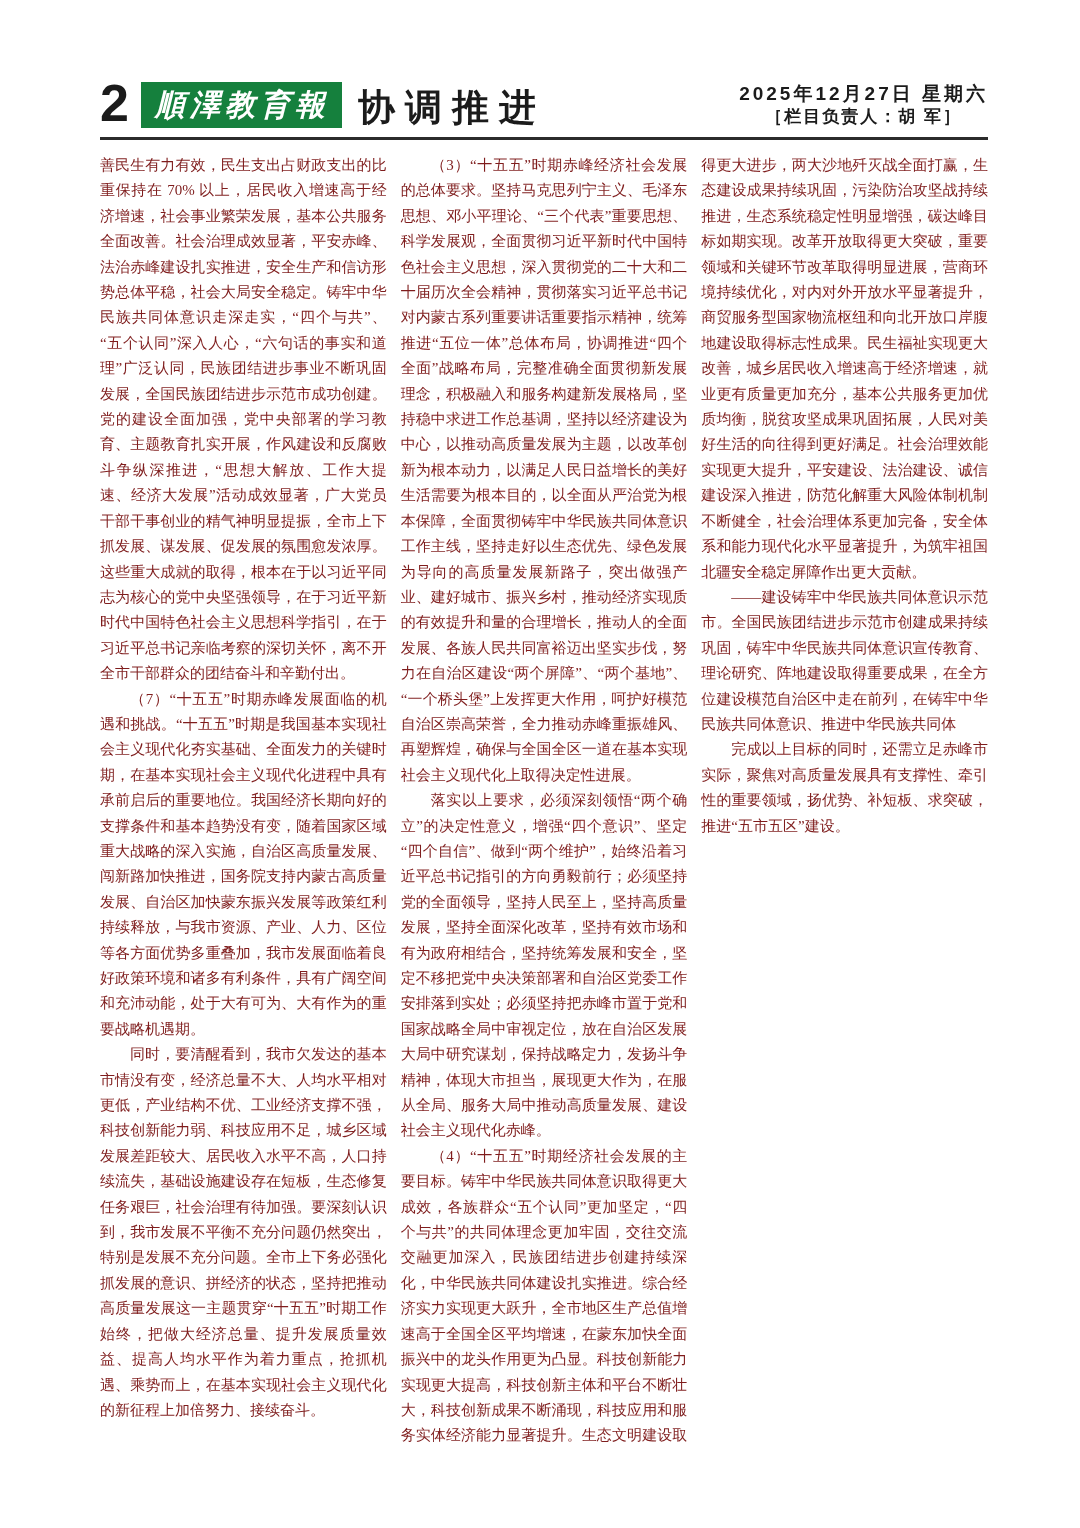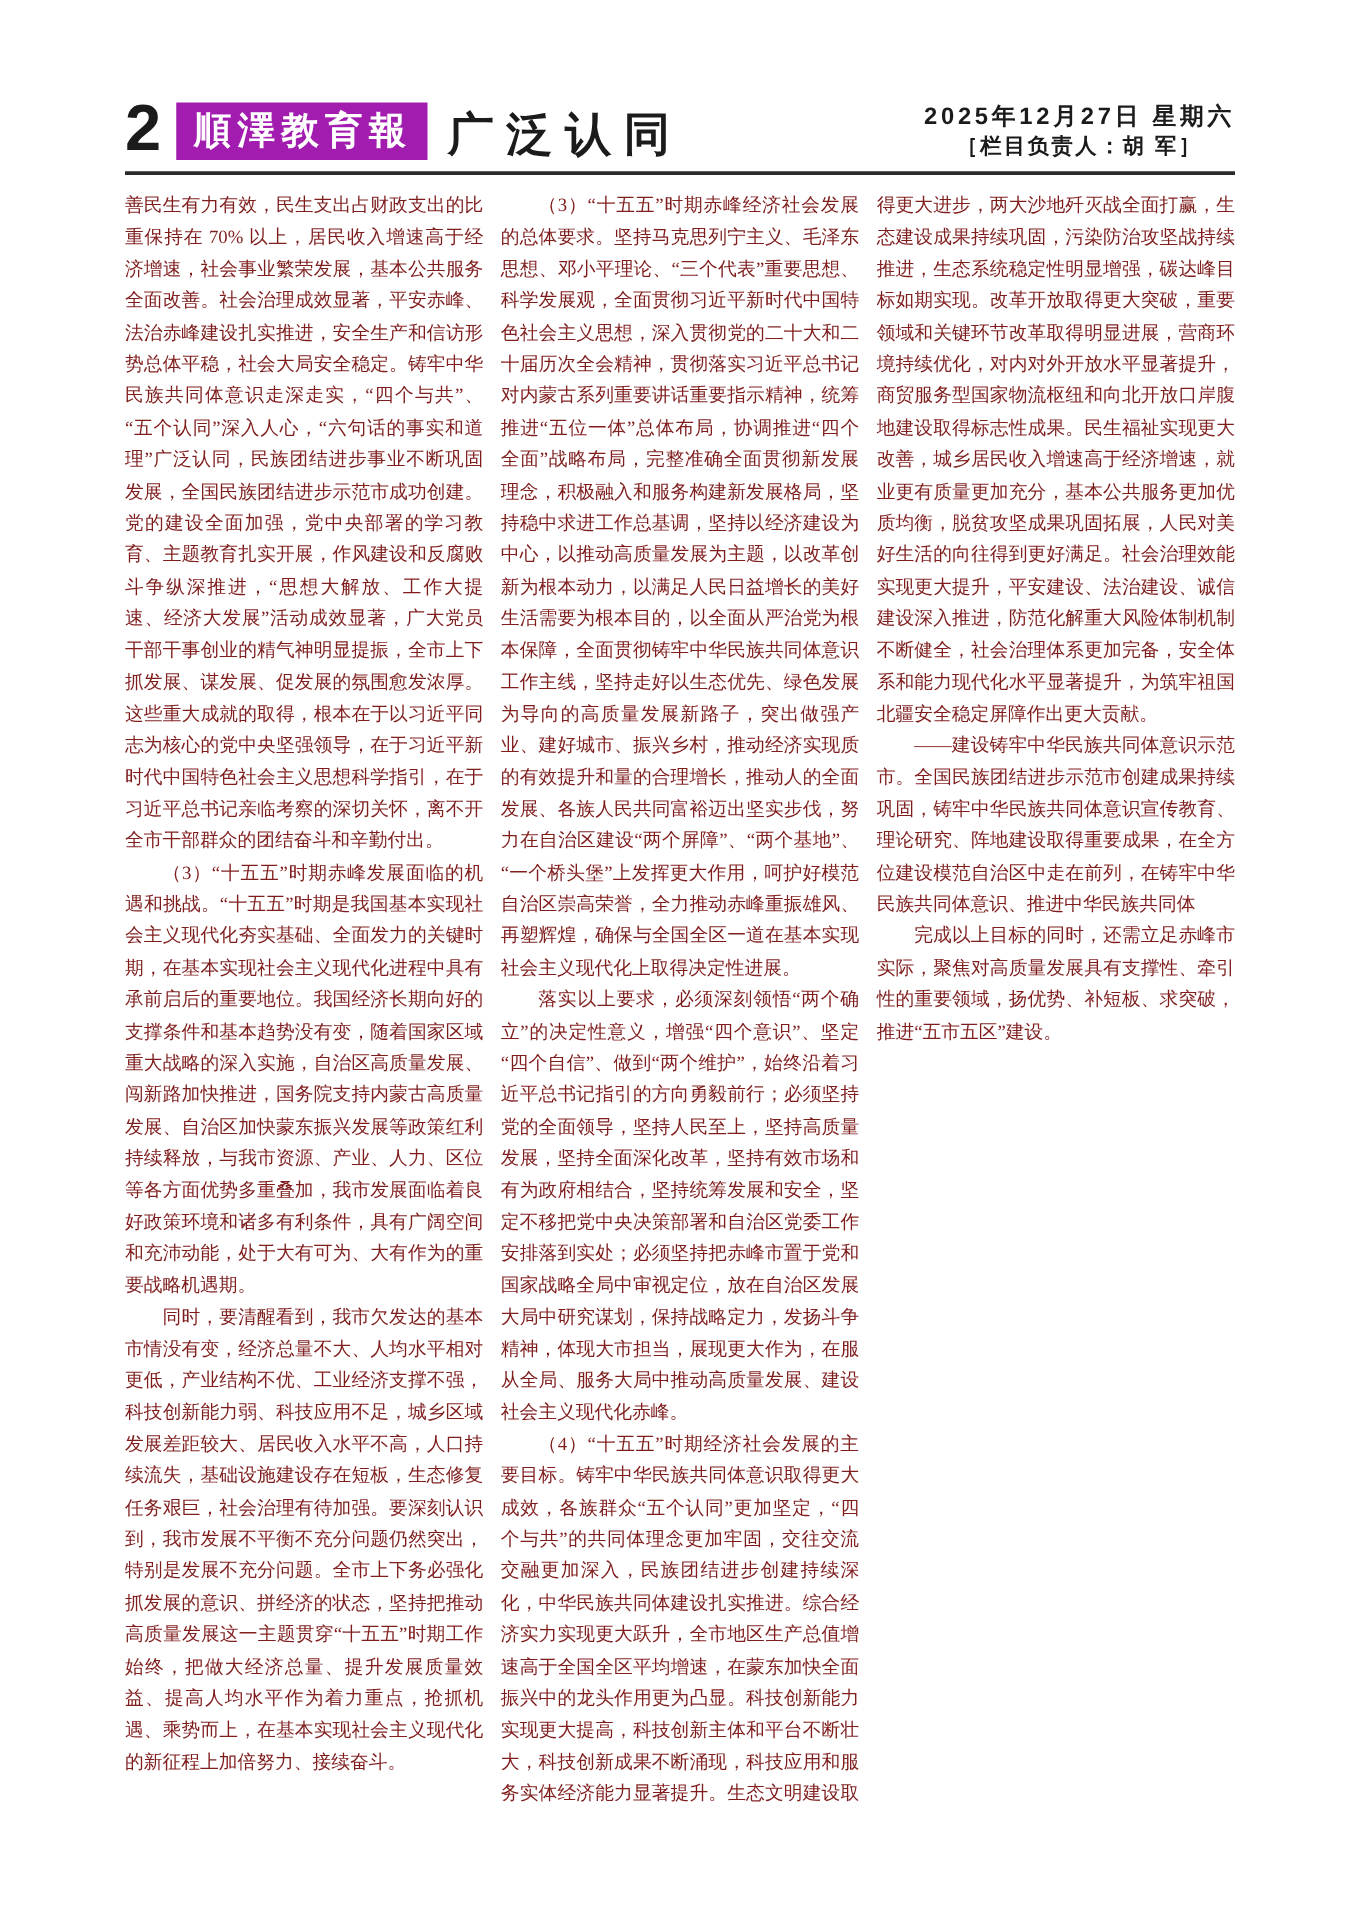--- a/index.html
+++ b/index.html
@@ -20,28 +20,29 @@
   }
   .page-num{
     font-family:"Liberation Sans","DejaVu Sans",sans-serif;
     font-weight:bold;
     font-size:52px;
     line-height:50px;
     letter-spacing:0;
   }
   .masthead{
     margin-left:12px;
-    background:#a21caf;
+    background:#15803d;
     color:#ffffff;
     font-weight:bold;
     font-size:30px;
     line-height:30px;
     padding:8px 12px 8px 14px;
     letter-spacing:5px;
     white-space:nowrap;
+    font-style:italic;
   }
   .section-title{
     margin-left:16px;
     font-family:"Liberation Sans","DejaVu Sans",sans-serif;
     font-weight:bold;
     font-size:37px;
     line-height:40px;
     letter-spacing:10px;
     white-space:nowrap;
   }
@@ -91,32 +92,32 @@
   }
 </style>
 </head>
 <body>
 
 <div class="page">
 
   <div class="header">
     <div class="page-num">2</div>
     <div class="masthead">順澤教育報</div>
-    <div class="section-title">广泛认同</div>
+    <div class="section-title">协调推进</div>
     <div class="header-right">
       <div class="date-line">2025年12月27日 星期六</div>
       <div class="editor-line">［栏目负责人：胡 军］</div>
     </div>
   </div>
 
   <div class="rule"></div>
 
   <div class="article">
     <p class="cont">善民生有力有效，民生支出占财政支出的比重保持在 70% 以上，居民收入增速高于经济增速，社会事业繁荣发展，基本公共服务全面改善。社会治理成效显著，平安赤峰、法治赤峰建设扎实推进，安全生产和信访形势总体平稳，社会大局安全稳定。铸牢中华民族共同体意识走深走实，“四个与共”、“五个认同”深入人心，“六句话的事实和道理”广泛认同，民族团结进步事业不断巩固发展，全国民族团结进步示范市成功创建。党的建设全面加强，党中央部署的学习教育、主题教育扎实开展，作风建设和反腐败斗争纵深推进，“思想大解放、工作大提速、经济大发展”活动成效显著，广大党员干部干事创业的精气神明显提振，全市上下抓发展、谋发展、促发展的氛围愈发浓厚。这些重大成就的取得，根本在于以习近平同志为核心的党中央坚强领导，在于习近平新时代中国特色社会主义思想科学指引，在于习近平总书记亲临考察的深切关怀，离不开全市干部群众的团结奋斗和辛勤付出。</p>
-    <p>（3）“十五五”时期赤峰发展面临的机遇和挑战。“十五五”时期是我国基本实现社会主义现代化夯实基础、全面发力的关键时期，在基本实现社会主义现代化进程中具有承前启后的重要地位。我国经济长期向好的支撑条件和基本趋势没有变，随着国家区域重大战略的深入实施，自治区高质量发展、闯新路加快推进，国务院支持内蒙古高质量发展、自治区加快蒙东振兴发展等政策红利持续释放，与我市资源、产业、人力、区位等各方面优势多重叠加，我市发展面临着良好政策环境和诸多有利条件，具有广阔空间和充沛动能，处于大有可为、大有作为的重要战略机遇期。</p>
+    <p>（7）“十五五”时期赤峰发展面临的机遇和挑战。“十五五”时期是我国基本实现社会主义现代化夯实基础、全面发力的关键时期，在基本实现社会主义现代化进程中具有承前启后的重要地位。我国经济长期向好的支撑条件和基本趋势没有变，随着国家区域重大战略的深入实施，自治区高质量发展、闯新路加快推进，国务院支持内蒙古高质量发展、自治区加快蒙东振兴发展等政策红利持续释放，与我市资源、产业、人力、区位等各方面优势多重叠加，我市发展面临着良好政策环境和诸多有利条件，具有广阔空间和充沛动能，处于大有可为、大有作为的重要战略机遇期。</p>
     <p>同时，要清醒看到，我市欠发达的基本市情没有变，经济总量不大、人均水平相对更低，产业结构不优、工业经济支撑不强，科技创新能力弱、科技应用不足，城乡区域发展差距较大、居民收入水平不高，人口持续流失，基础设施建设存在短板，生态修复任务艰巨，社会治理有待加强。要深刻认识到，我市发展不平衡不充分问题仍然突出，特别是发展不充分问题。全市上下务必强化抓发展的意识、拼经济的状态，坚持把推动高质量发展这一主题贯穿“十五五”时期工作始终，把做大经济总量、提升发展质量效益、提高人均水平作为着力重点，抢抓机遇、乘势而上，在基本实现社会主义现代化的新征程上加倍努力、接续奋斗。</p>
     <p>（3）“十五五”时期赤峰经济社会发展的总体要求。坚持马克思列宁主义、毛泽东思想、邓小平理论、“三个代表”重要思想、科学发展观，全面贯彻习近平新时代中国特色社会主义思想，深入贯彻党的二十大和二十届历次全会精神，贯彻落实习近平总书记对内蒙古系列重要讲话重要指示精神，统筹推进“五位一体”总体布局，协调推进“四个全面”战略布局，完整准确全面贯彻新发展理念，积极融入和服务构建新发展格局，坚持稳中求进工作总基调，坚持以经济建设为中心，以推动高质量发展为主题，以改革创新为根本动力，以满足人民日益增长的美好生活需要为根本目的，以全面从严治党为根本保障，全面贯彻铸牢中华民族共同体意识工作主线，坚持走好以生态优先、绿色发展为导向的高质量发展新路子，突出做强产业、建好城市、振兴乡村，推动经济实现质的有效提升和量的合理增长，推动人的全面发展、各族人民共同富裕迈出坚实步伐，努力在自治区建设“两个屏障”、“两个基地”、“一个桥头堡”上发挥更大作用，呵护好模范自治区崇高荣誉，全力推动赤峰重振雄风、再塑辉煌，确保与全国全区一道在基本实现社会主义现代化上取得决定性进展。</p>
     <p>落实以上要求，必须深刻领悟“两个确立”的决定性意义，增强“四个意识”、坚定“四个自信”、做到“两个维护”，始终沿着习近平总书记指引的方向勇毅前行；必须坚持党的全面领导，坚持人民至上，坚持高质量发展，坚持全面深化改革，坚持有效市场和有为政府相结合，坚持统筹发展和安全，坚定不移把党中央决策部署和自治区党委工作安排落到实处；必须坚持把赤峰市置于党和国家战略全局中审视定位，放在自治区发展大局中研究谋划，保持战略定力，发扬斗争精神，体现大市担当，展现更大作为，在服从全局、服务大局中推动高质量发展、建设社会主义现代化赤峰。</p>
     <p>（4）“十五五”时期经济社会发展的主要目标。铸牢中华民族共同体意识取得更大成效，各族群众“五个认同”更加坚定，“四个与共”的共同体理念更加牢固，交往交流交融更加深入，民族团结进步创建持续深化，中华民族共同体建设扎实推进。综合经济实力实现更大跃升，全市地区生产总值增速高于全国全区平均增速，在蒙东加快全面振兴中的龙头作用更为凸显。科技创新能力实现更大提高，科技创新主体和平台不断壮大，科技创新成果不断涌现，科技应用和服务实体经济能力显著提升。生态文明建设取得更大进步，两大沙地歼灭战全面打赢，生态建设成果持续巩固，污染防治攻坚战持续推进，生态系统稳定性明显增强，碳达峰目标如期实现。改革开放取得更大突破，重要领域和关键环节改革取得明显进展，营商环境持续优化，对内对外开放水平显著提升，商贸服务型国家物流枢纽和向北开放口岸腹地建设取得标志性成果。民生福祉实现更大改善，城乡居民收入增速高于经济增速，就业更有质量更加充分，基本公共服务更加优质均衡，脱贫攻坚成果巩固拓展，人民对美好生活的向往得到更好满足。社会治理效能实现更大提升，平安建设、法治建设、诚信建设深入推进，防范化解重大风险体制机制不断健全，社会治理体系更加完备，安全体系和能力现代化水平显著提升，为筑牢祖国北疆安全稳定屏障作出更大贡献。</p>
     <p>——建设铸牢中华民族共同体意识示范市。全国民族团结进步示范市创建成果持续巩固，铸牢中华民族共同体意识宣传教育、理论研究、阵地建设取得重要成果，在全方位建设模范自治区中走在前列，在铸牢中华民族共同体意识、推进中华民族共同体</p>
     <p>完成以上目标的同时，还需立足赤峰市实际，聚焦对高质量发展具有支撑性、牵引性的重要领域，扬优势、补短板、求突破，推进“五市五区”建设。</p>
   </div>
 
 </div>
 

